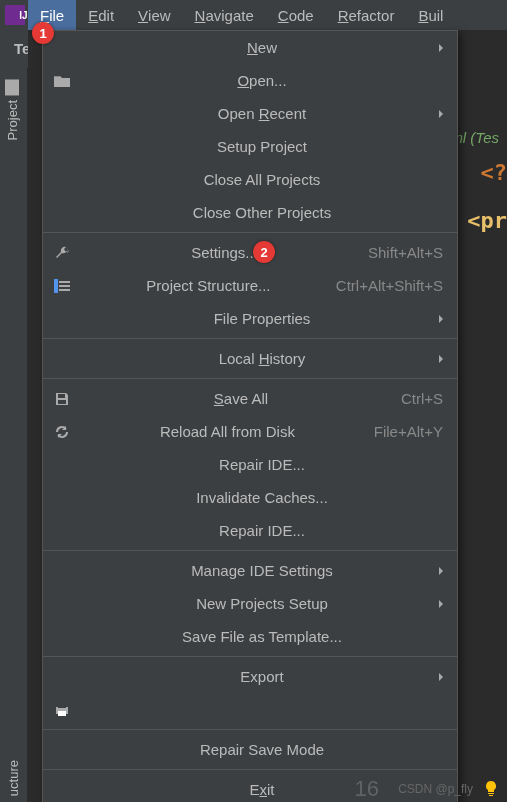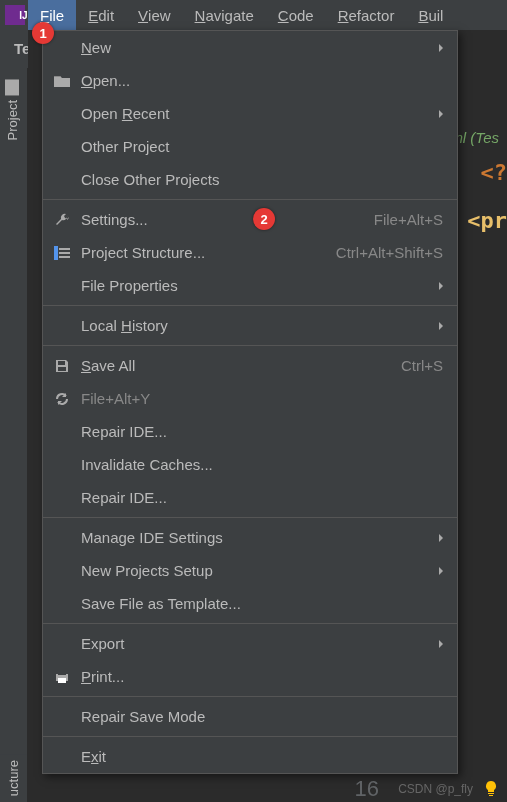--- a/index.html
+++ b/index.html
@@ -12,21 +12,21 @@
 .mnemonic { text-decoration: underline; }
 .breadcrumb { height: 38px; background: #3c3f41; color: #bbb; font-size: 15px; padding: 10px 14px; font-weight: bold; }
 .sidebar { position: absolute; left: 0; top: 68px; width: 28px; height: 700px; background: #3c3f41; border-right: 1px solid #2b2b2b; }
 .side-tab { writing-mode: vertical-lr; transform: rotate(180deg); color: #bbb; font-size: 13px; padding: 12px 4px; display: flex; align-items: center; gap: 6px; }
 .side-tab-icon { width: 16px; height: 14px; background: #aaa; transform: rotate(90deg); }
 .editor-bg { position: absolute; left: 28px; top: 30px; right: 0; bottom: 0; background: #2b2b2b; }
 .editor-tab { position: absolute; right: 0; top: 95px; color: #75a666; font-size: 15px; padding: 4px 8px; font-style: italic; }
 .code-line1 { position: absolute; right: 0; top: 130px; color: #cc7832; font-size: 22px; font-family: monospace; font-weight: bold; }
 .code-line2 { position: absolute; right: 0; top: 178px; color: #e8bf6a; font-size: 22px; font-family: monospace; font-weight: bold; text-align: center; }
 .dropdown { position: absolute; left: 42px; top: 30px; width: 416px; background: #3c3f41; border: 1px solid #555; box-shadow: 3px 3px 8px rgba(0,0,0,0.5); }
-.dd-item { height: 33px; display: flex; align-items: center; padding: 0 14px 0 38px; color: #bbb; font-size: 15px; position: relative; cursor: pointer; }
+.dd-item { height: 33px; display: flex; align-items: center; padding: 0 14px 0 38px; color: #bbb; font-size: 15px; position: relative; cursor: pointer; text-align: center; }
 .dd-icon { position: absolute; left: 10px; width: 18px; height: 18px; display: flex; align-items: center; justify-content: center; color: #aaa; }
 .dd-label { flex: 1; }
 .dd-shortcut { color: #888; font-size: 15px; }
 .dd-arrow { color: #888; position: absolute; right: 12px; }
 .sep { height: 1px; background: #555; margin: 3px 0; }
 .badge { position: absolute; width: 22px; height: 22px; border-radius: 50%; background: #e53935; color: #fff; font-size: 13px; font-weight: bold; display: flex; align-items: center; justify-content: center; z-index: 100; box-shadow: 0 0 3px rgba(0,0,0,0.5); }
 .watermark { position: absolute; bottom: 6px; right: 34px; color: #666; font-size: 12px; }
 .bulb { position: absolute; bottom: 6px; right: 8px; color: #ffc107; font-size: 16px; }
 .gutter-num { position: absolute; right: 128px; bottom: 0px; color: #606366; font-size: 22px; }
 .ucture { position: absolute; left: 0; bottom: 0; writing-mode: vertical-lr; transform: rotate(180deg); color: #bbb; font-size: 13px; padding: 6px; background: #3c3f41; }
@@ -85,35 +85,38 @@
     </div>
     <div class="dd-item">
       <span class="dd-label">Open <span class="mnemonic">R</span>ecent</span>
       <span class="dd-arrow">
         <svg width="8" height="12" viewBox="0 0 8 12">
           <path fill="#aaa" d="M2 2l4 4-4 4z"></path>
         </svg>
       </span>
     </div>
     <div class="dd-item">
-      <span class="dd-label">Other Project</span>
+      <span class="dd-label">Setup Project</span>
+    </div>
+    <div class="dd-item">
+      <span class="dd-label">Close All Projects</span>
     </div>
     <div class="dd-item">
       <span class="dd-label">Close Other Projects</span>
     </div>
     <div class="sep"></div>
     <div class="dd-item">
       <span class="dd-icon">
         <svg width="16" height="16" viewBox="0 0 16 16">
           <path fill="#aaa" d="M13 3a4 4 0 0 1-5 5L3 13l-1-1 5-5a4 4 0 0 1 5-5l-2 2 1 2 2 1 2-2a4 4 0 0 1-2 3z"></path>
         </svg>
       </span>
       <span class="dd-label">Settings...</span>
       <div class="badge" style="position: absolute; left: 210px; top: 5px;">2</div>
-      <span class="dd-shortcut">File+Alt+S</span>
+      <span class="dd-shortcut">Shift+Alt+S</span>
     </div>
     <div class="dd-item">
       <span class="dd-icon">
         <svg width="16" height="14" viewBox="0 0 16 14">
           <rect fill="#5394ec" x="0" y="0" width="4" height="14"></rect>
           <rect fill="#aaa" x="5" y="2" width="11" height="2"></rect>
           <rect fill="#aaa" x="5" y="6" width="11" height="2"></rect>
           <rect fill="#aaa" x="5" y="10" width="11" height="2"></rect>
         </svg>
       </span>
@@ -149,20 +152,21 @@
       <span class="dd-label"><span class="mnemonic">S</span>ave All</span>
       <span class="dd-shortcut">Ctrl+S</span>
     </div>
     <div class="dd-item">
       <span class="dd-icon">
         <svg width="16" height="16" viewBox="0 0 16 16">
           <path fill="none" stroke="#aaa" stroke-width="2" d="M3 8a5 5 0 0 1 9-3M13 8a5 5 0 0 1-9 3"></path>
           <path fill="#aaa" d="M12 2v4h-4zM4 14v-4h4z"></path>
         </svg>
       </span>
+      <span class="dd-label">Reload All from Disk</span>
       <span class="dd-shortcut">File+Alt+Y</span>
     </div>
     <div class="dd-item">
       <span class="dd-label">Repair IDE...</span>
     </div>
     <div class="dd-item">
       <span class="dd-label">Invalidate Caches...</span>
     </div>
     <div class="dd-item">
       <span class="dd-label">Repair IDE...</span>
@@ -197,21 +201,20 @@
       </span>
     </div>
     <div class="dd-item">
       <span class="dd-icon">
         <svg width="16" height="16" viewBox="0 0 16 16">
           <rect fill="#aaa" x="2" y="5" width="12" height="7"></rect>
           <rect fill="#3c3f41" x="4" y="2" width="8" height="4"></rect>
           <rect fill="#fff" x="4" y="9" width="8" height="5"></rect>
         </svg>
       </span>
-      <span class="dd-label"><span class="mnemonic">P</span>rint...</span>
     </div>
     <div class="sep"></div>
     <div class="dd-item">
       <span class="dd-label">Repair Save Mode</span>
     </div>
     <div class="sep"></div>
     <div class="dd-item">
       <span class="dd-label">E<span class="mnemonic">x</span>it</span>
     </div>
   </div>

